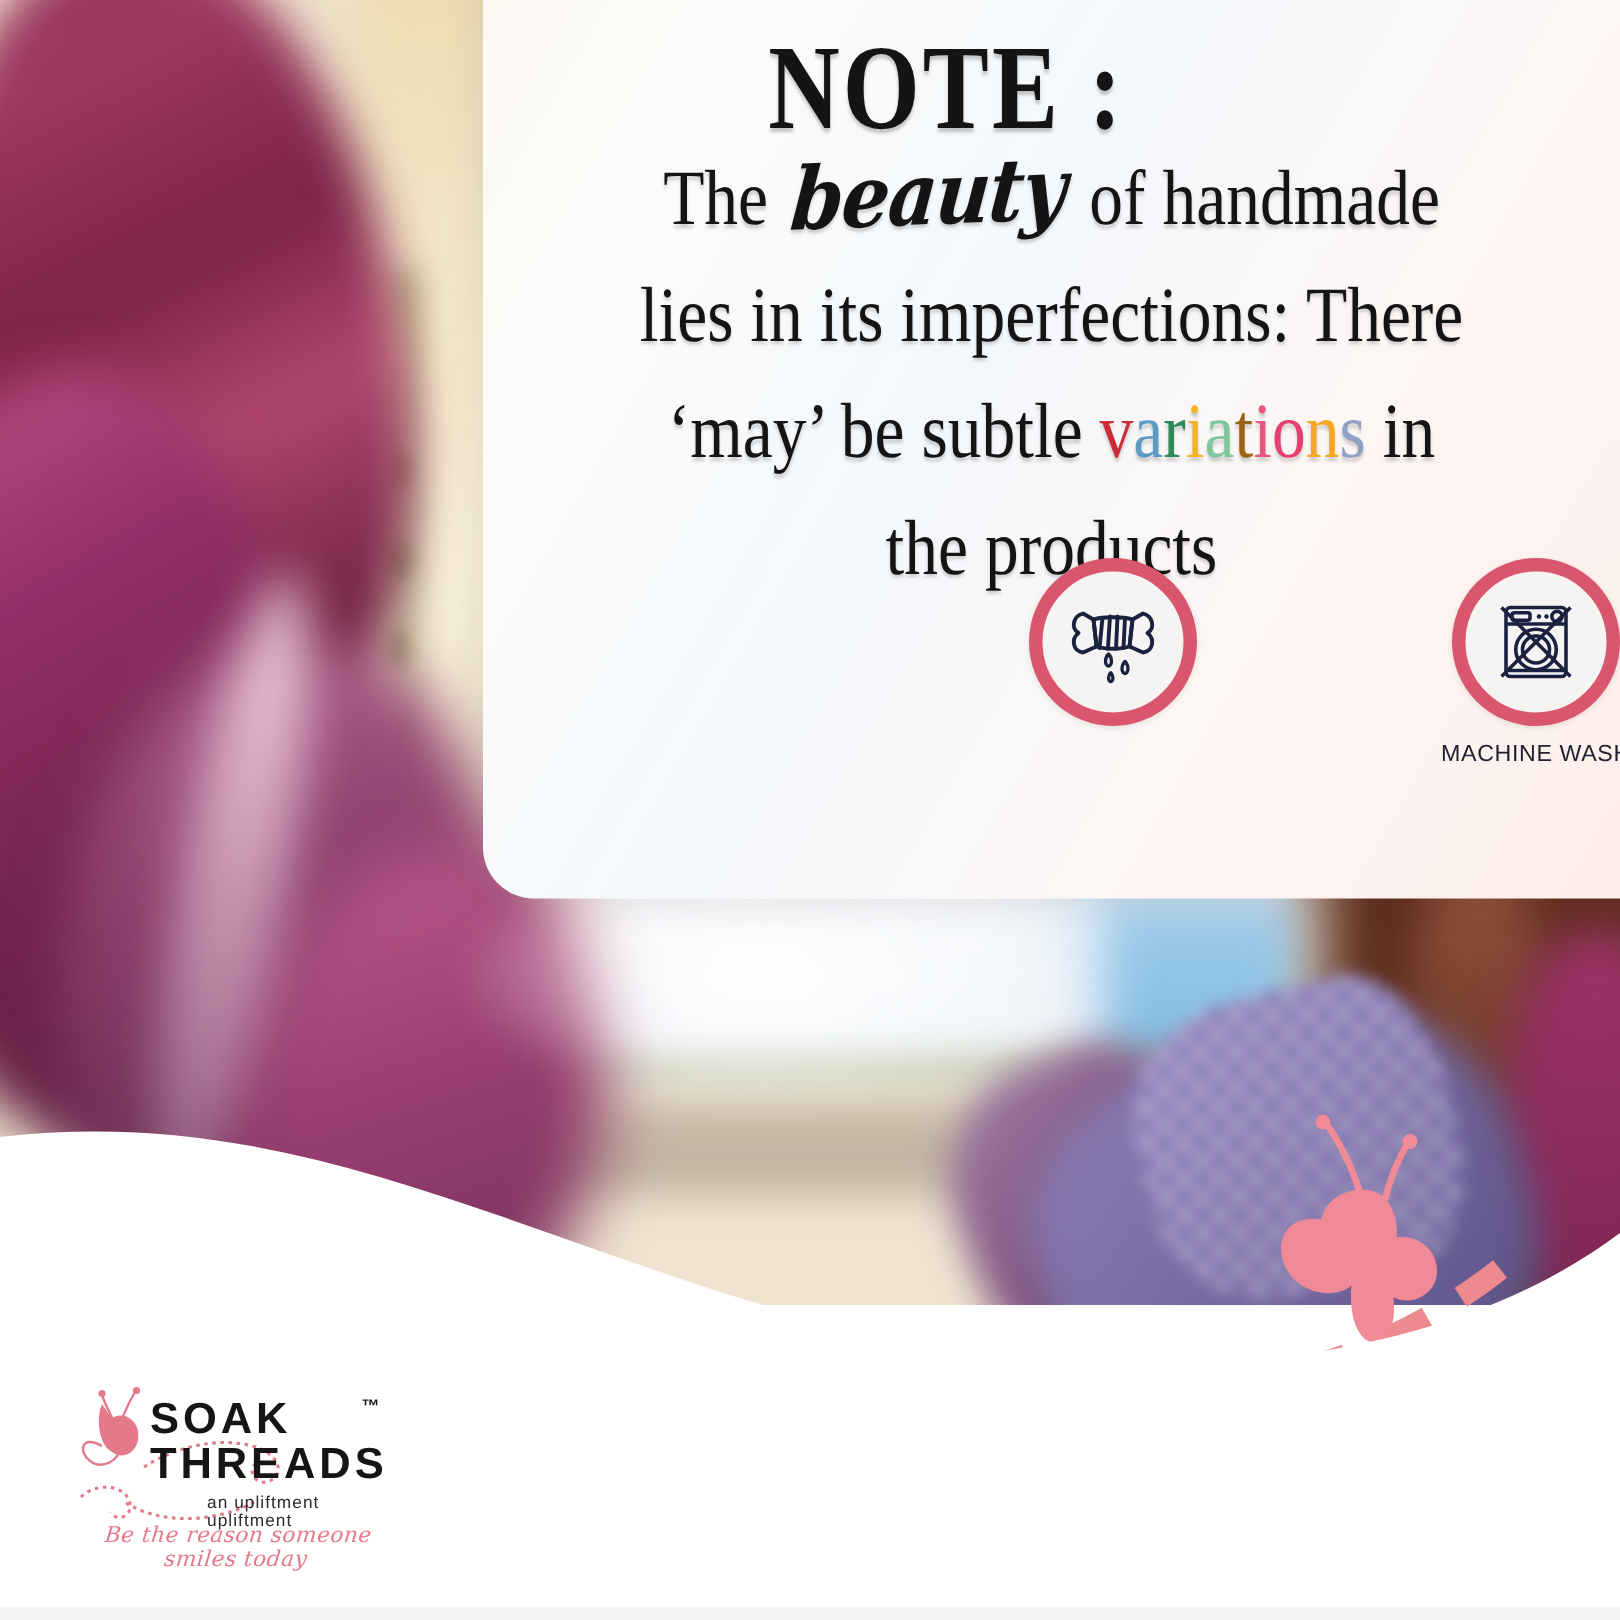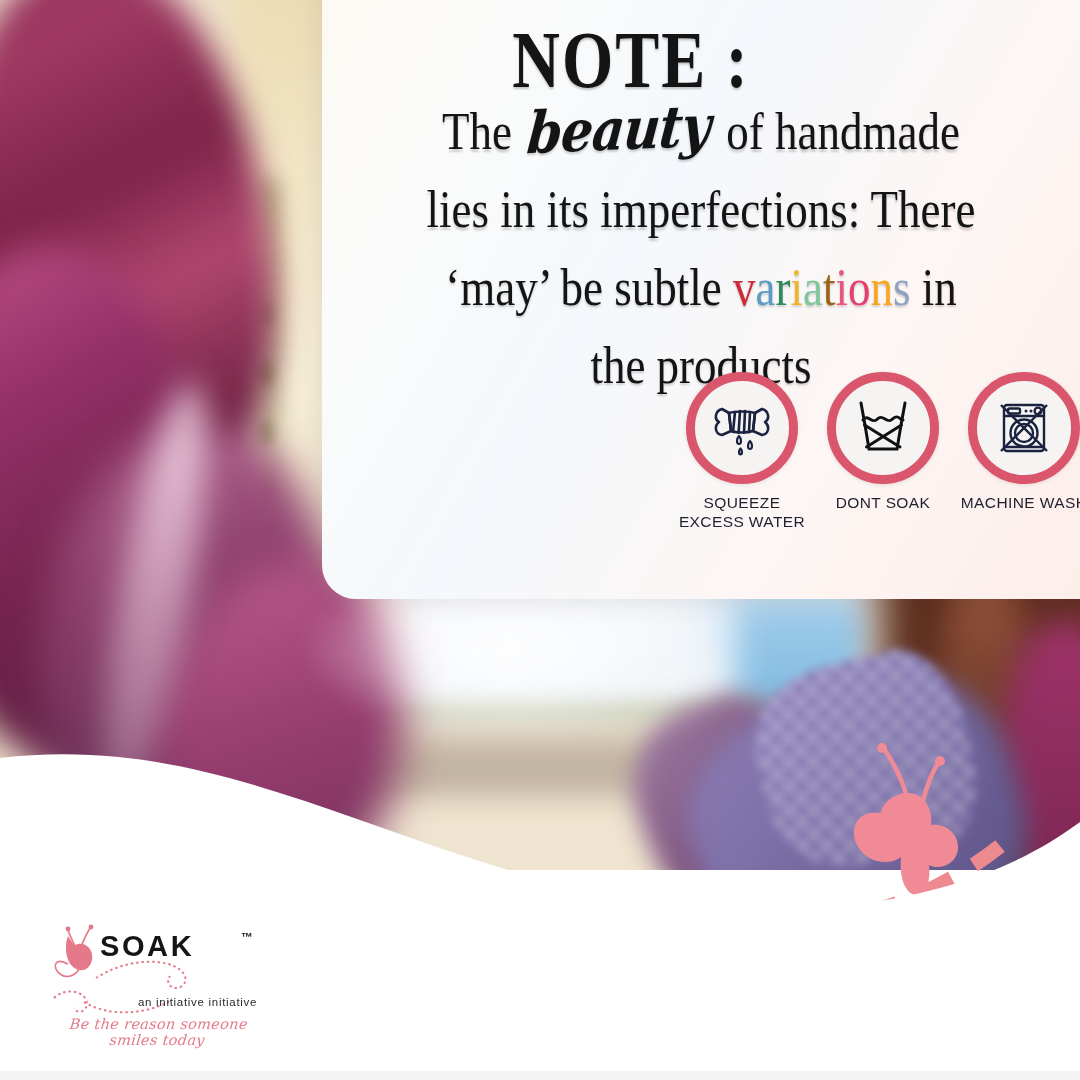--- a/index.html
+++ b/index.html
@@ -224,32 +224,20 @@
             <svg width="66" height="62" viewBox="0 0 66 62" fill="none" stroke="#1B2240" stroke-width="2.6" stroke-linejoin="round" stroke-linecap="round">
        <path d="M13 12 C6 14 5 22 10 25 C5 29 6 37 13 38 L22 34 L20 16 Z"></path>
        <path d="M53 12 C60 14 61 22 56 25 C61 29 60 37 53 38 L44 34 L46 16 Z"></path>
        <path d="M20 16 C26 14 40 14 46 16 L44 34 C38 36 28 36 22 34 Z"></path>
        <path d="M26 15 L24 35 M31 14 L29.6 35.6 M36 14 L35 35.6 M41 15 L40 35"></path>
        <path d="M28 44 C28 41 30 39 30 39 C30 39 32 41 32 44 C32 46 30.8 47 30 47 C29.2 47 28 46 28 44 Z" stroke-width="2.2"></path>
        <path d="M39 49 C39 46 41 44 41 44 C41 44 43 46 43 49 C43 51 41.8 52 41 52 C40.2 52 39 51 39 49 Z" stroke-width="2.2"></path>
        <path d="M30 55 C30 53 31.5 51.5 31.5 51.5 C31.5 51.5 33 53 33 55 C33 56.6 32 57.4 31.5 57.4 C31 57.4 30 56.6 30 55 Z" stroke-width="2.2"></path>
      </svg>
           </div>
-          <div class="care-label">SQUEEZE EXCESS WATER</div>
-        </div>
-        <div class="care-item" style="left: 141px; top: 8px;">
-          <div class="ring" style="border-color: rgb(217, 86, 108);">
-            <svg width="62" height="62" viewBox="0 0 62 62" fill="none" stroke="#111111" stroke-width="3" stroke-linecap="round">
-       <path d="M9 6 L13 28 L17 52 L45 52 L49 28 L53 6"></path>
-       <path d="M11 23 C16 16 20 28 25.5 22 C31 16 35 28 40.5 22 C46 16 49 24 51 23"></path>
-       <path d="M12.5 28 L48 50"></path>
-              <path d="M49.5 28 L14.5 50"></path>
-     </svg>
-          </div>
-          <div class="care-label">DONT SOAK</div>
         </div>
         <div class="care-item" style="left: 282px; top: 8px;">
           <div class="ring" style="border-color: rgb(217, 86, 108);">
             <svg width="62" height="62" viewBox="0 0 62 62" fill="none" stroke="#1B2240" stroke-width="2.4">
        <rect x="11" y="8" width="40" height="46" rx="3"></rect>
        <path d="M11 19 L51 19"></path>
        <rect x="15" y="11.5" width="12" height="5" rx="1.5"></rect>
        <circle cx="33" cy="14" r="1.5" fill="#1B2240" stroke="none"></circle>
        <circle cx="38" cy="14" r="1.5" fill="#1B2240" stroke="none"></circle>
        <circle cx="45" cy="14" r="3.4"></circle>
@@ -288,19 +276,20 @@
       <path d="M38 50 C42 36 46 26 52 16" fill="none" stroke="#E4798A" stroke-width="1.6"></path>
       <path d="M30 24 C26 34 28 48 34 54 C42 62 52 58 54 48 C56 38 48 30 40 32
                C34 33 30 40 32 48 C34 56 44 60 50 54" fill="#E4798A" stroke="none"></path>
       <circle cx="30" cy="17" r="2.4" fill="#E4798A"></circle>
       <circle cx="53" cy="15" r="2.4" fill="#E4798A"></circle>
       <path d="M58 66 C80 52 108 46 130 52 C146 56 152 68 144 74 C136 80 126 72 132 64" fill="none" stroke="#E4798A" stroke-width="2" stroke-dasharray="2.4 3"></path>
       <path d="M16 86 C26 76 44 78 48 88 C52 98 40 104 36 96" fill="none" stroke="#E4798A" stroke-width="2" stroke-dasharray="2.4 3"></path>
       <path d="M46 90 C72 106 110 102 134 88" fill="none" stroke="#E4798A" stroke-width="2" stroke-dasharray="2.4 3"></path>
     </svg>
     <div class="logo-happy">SOAK</div>
+    <div class="logo-threads">THREADS</div>
     <div class="logo-tm">™</div>
-    <div class="logo-sub">an initiative initiative</div>
+    <div class="logo-sub">an upliftment upliftment</div>
     <div class="logo-tag">Be the reason someone smiles today</div>
   </div>
 
   <div id="bottom-strip"></div>
 </div>
 
 </body></html>

